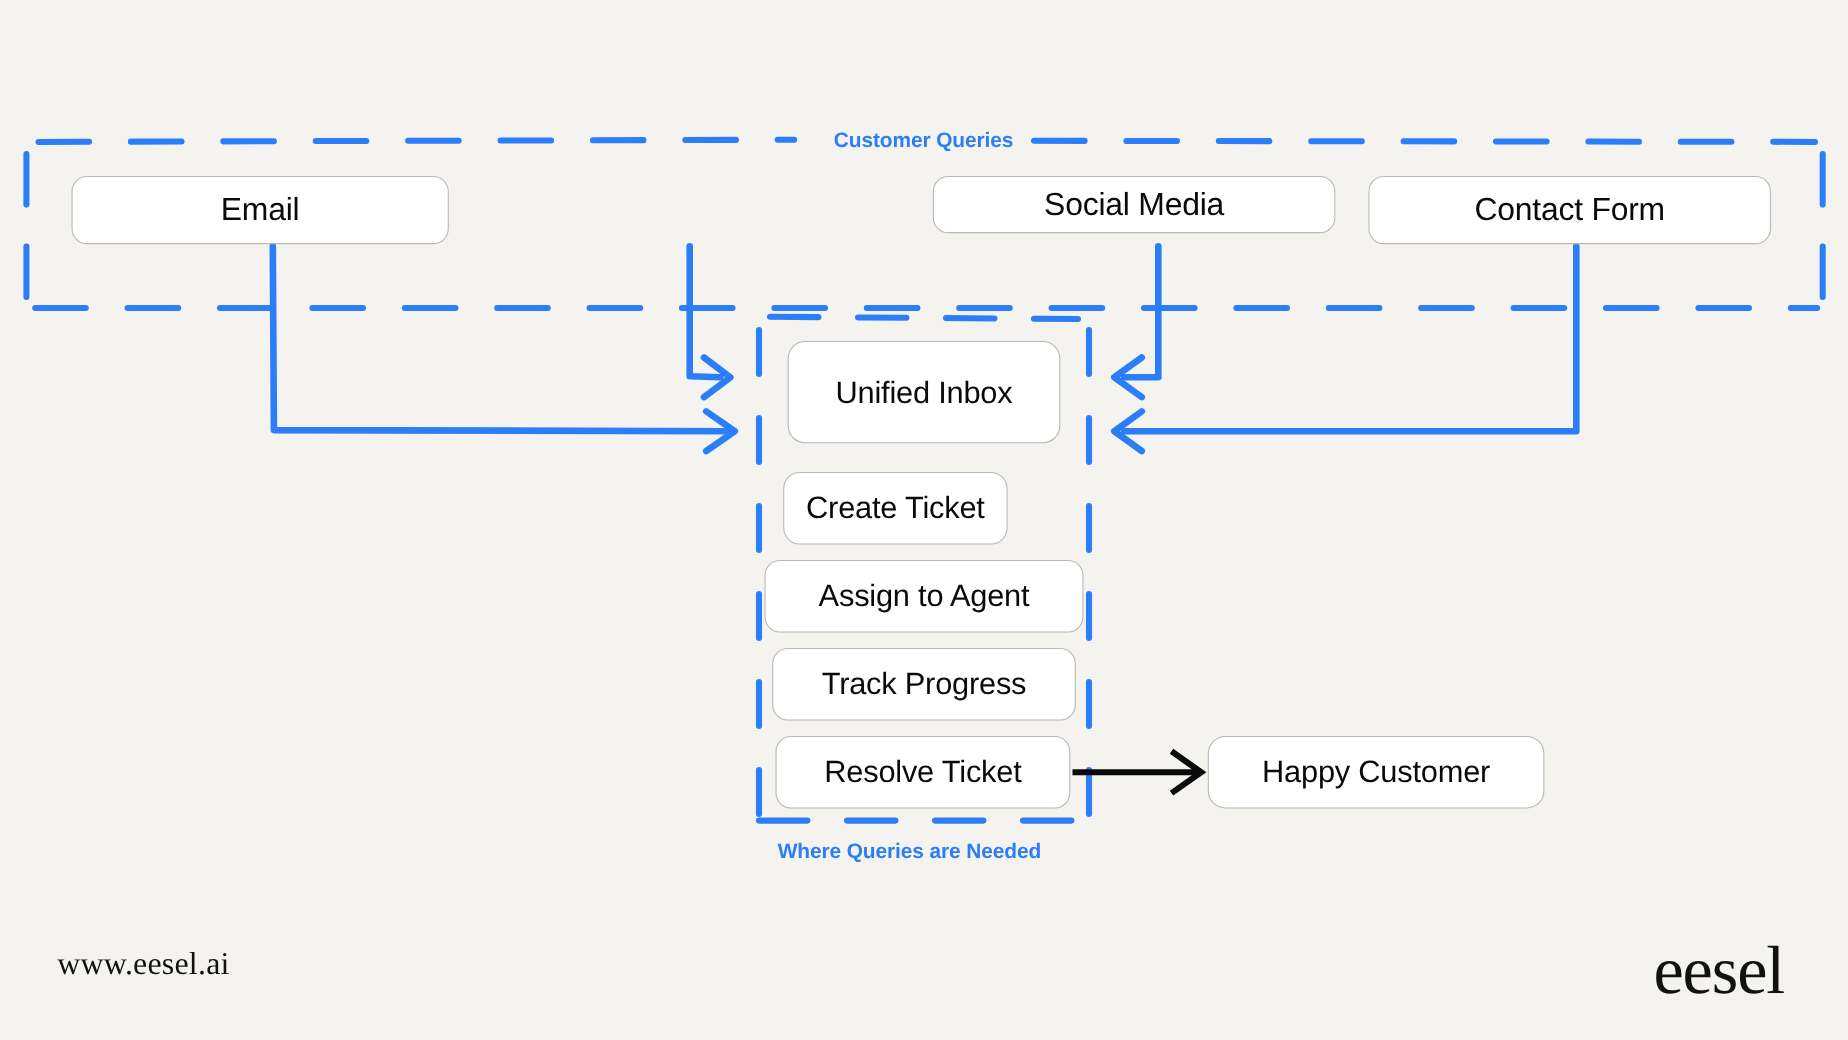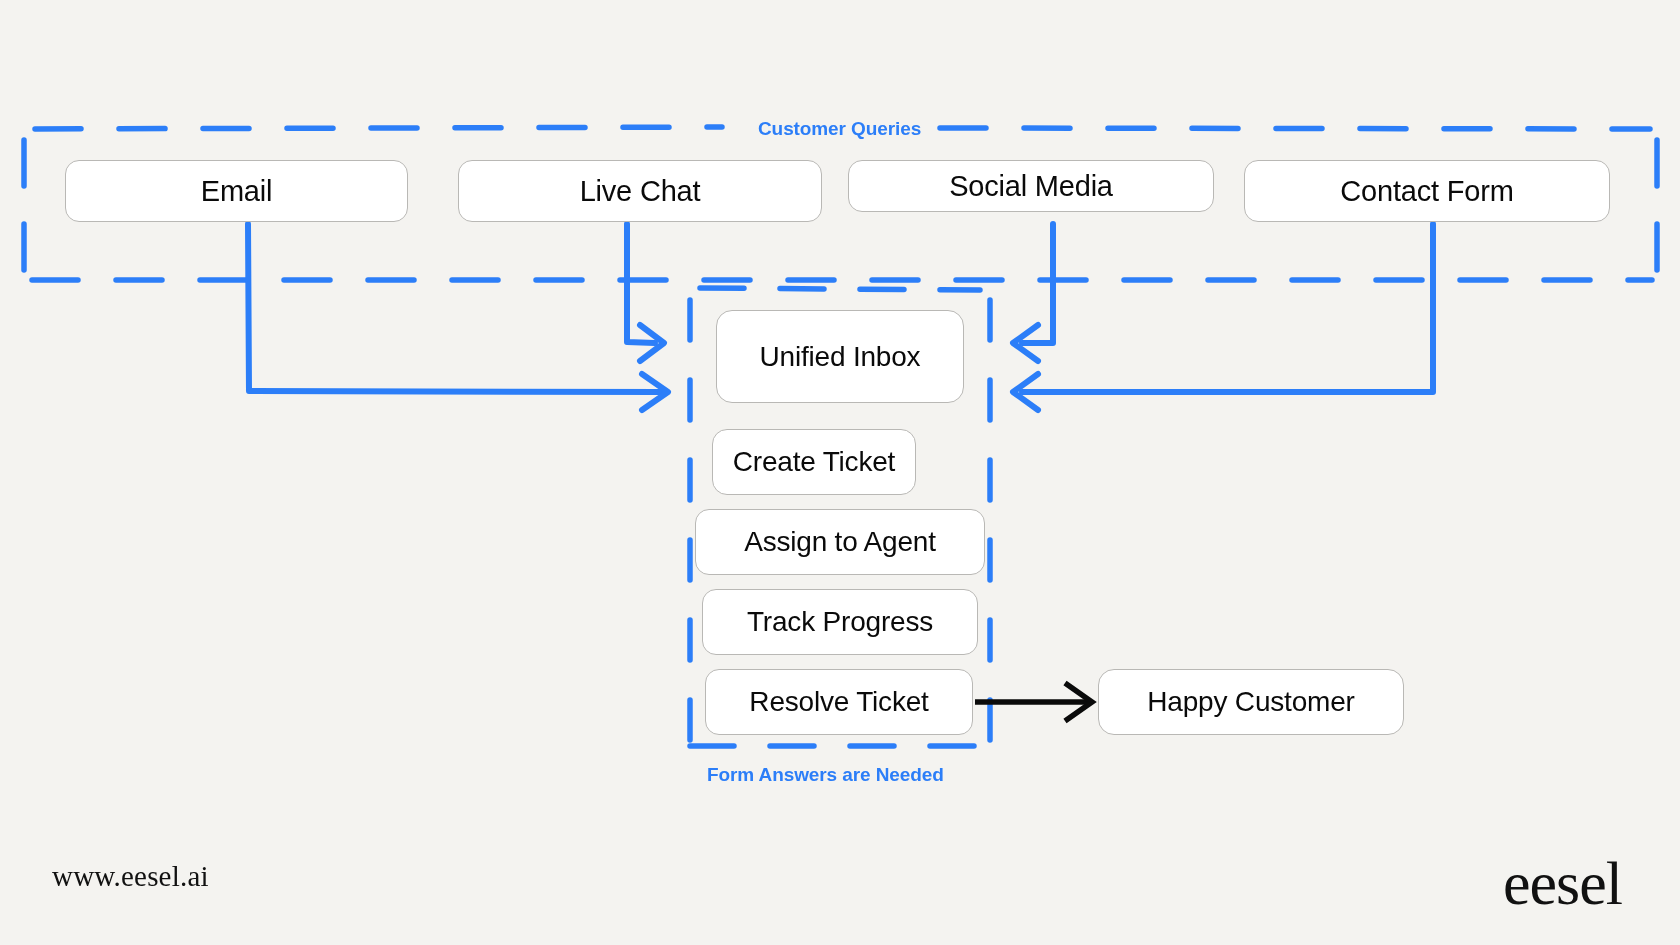--- a/index.html
+++ b/index.html
@@ -111,29 +111,26 @@
     </g>
 
     <g>
       <path class="connk" d="M 975 702 L 1090 702"></path>
       <path class="connk" d="M 1065 683 L 1092 702 L 1065 721"></path>
     </g>
   </svg>
 
   <div class="group-label" style="left:748px;top:118px;">Customer Queries</div>
 
-  <div class="group-label" style="left:697px;top:764px;">Form Answers are Needed</div>
+  <div class="group-label" style="left:697px;top:764px;">Where Queries are Needed</div>
 
   <div class="node" style="left:65px;top:160px;width:343px;height:62px;font-size:29px;">
     <span>Email</span>
   </div>
 
-  <div class="node" style="left:458px;top:160px;width:364px;height:62px;font-size:29px;">
-    <span>Live Chat</span>
-  </div>
 
   <div class="node" style="left:848px;top:160px;width:366px;height:52px;font-size:29px;">
     <span>Social Media</span>
   </div>
 
   <div class="node" style="left:1244px;top:160px;width:366px;height:62px;font-size:29px;">
     <span>Contact Form</span>
   </div>
 
   <div class="node" style="left:716px;top:310px;width:248px;height:93px;font-size:28px;border-radius:16px;">

